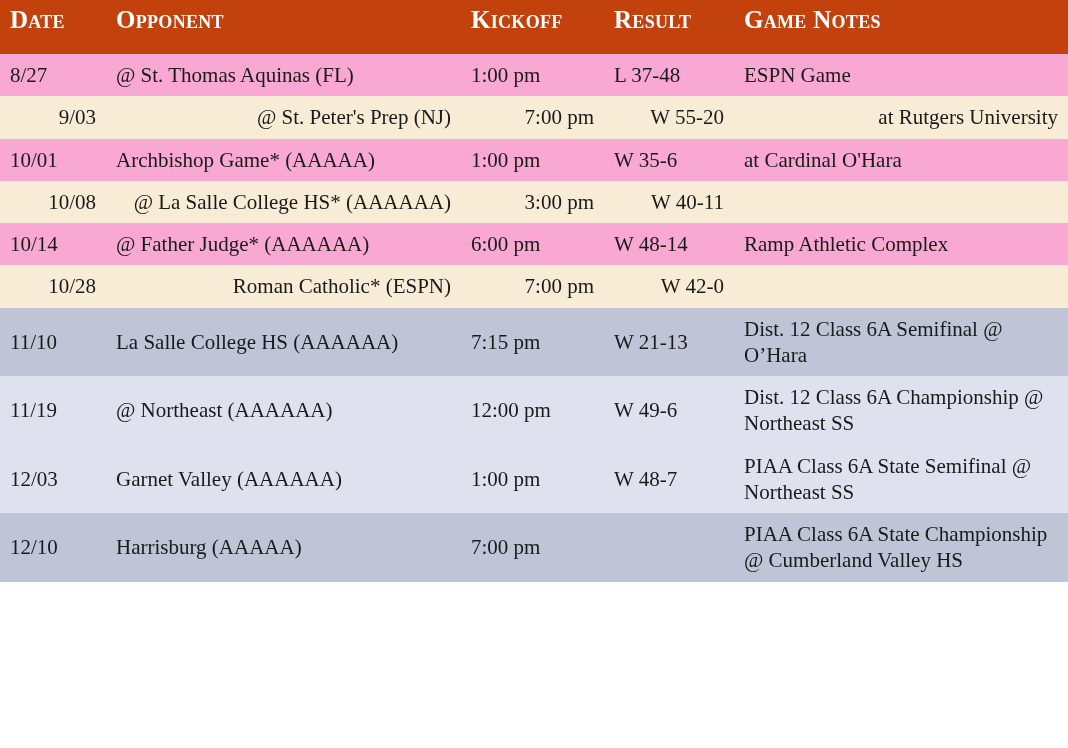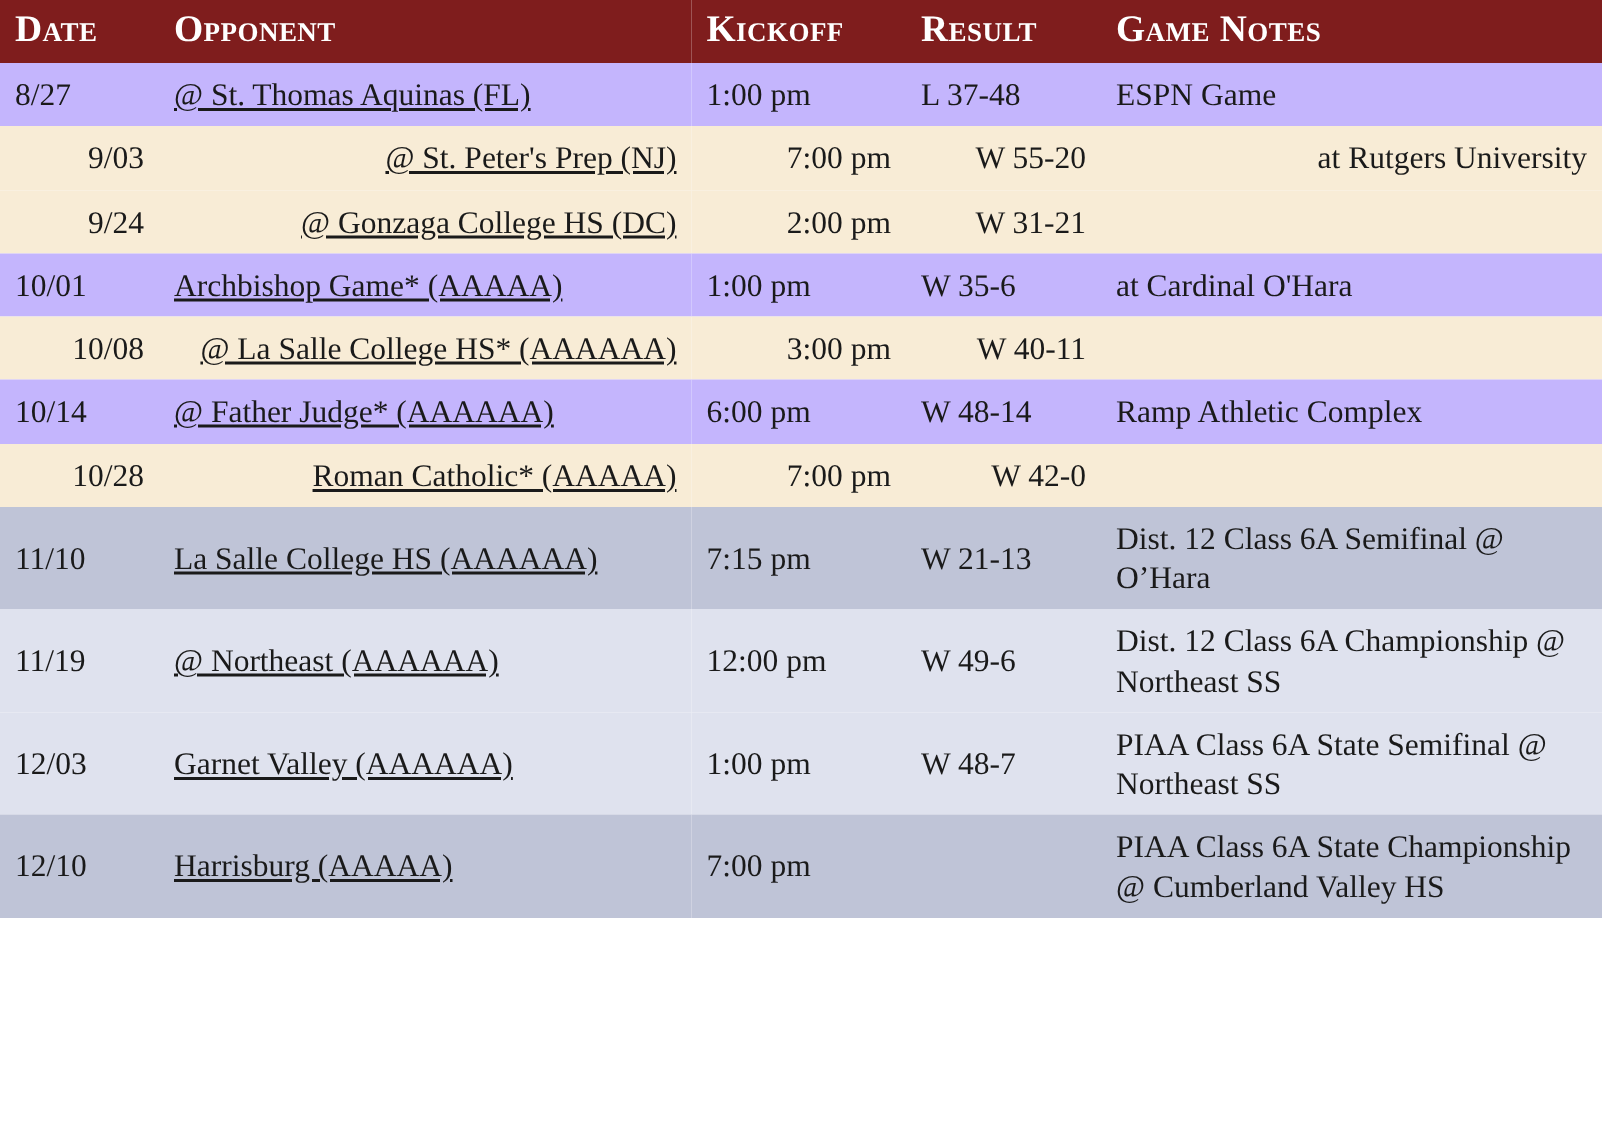--- a/index.html
+++ b/index.html
@@ -13,53 +13,52 @@
     font-family: "Liberation Serif", serif;
     color: #1a1a1a;
     overflow: hidden;
   }
   #schedule-table {
     width: 1068px;
     border-collapse: collapse;
     table-layout: fixed;
   }
   #schedule-table thead th {
-    background: #7f1d1d;
+    background: #c2410c;
     color: #ffffff;
     text-align: left;
     font-weight: bold;
     font-variant: small-caps;
     font-size: 25px;
     letter-spacing: 0.3px;
-    padding: 6px 10px 8px 10px;
+    padding: 6px 10px 20px 10px;
     vertical-align: middle;
     border: none;
   }
   #schedule-table tbody td {
     font-size: 21px;
     padding: 8px 10px;
     vertical-align: middle;
     line-height: 1.25;
     border: none;
   }
   
   col.c-date { width: 106px; }
   col.c-opp  { width: 355px; }
   col.c-kick { width: 143px; }
   col.c-res  { width: 130px; }
   col.c-notes{ width: 334px; }
 
   
-  tr.tint-a td { background: #c4b5fd; }
+  tr.tint-a td { background: #f9a8d4; }
   tr.tint-b td { background: #f8ecd6; text-align: right; }
   tr.tint-c td { background: #bfc4d7; }
   tr.tint-d td { background: #dfe2ee; }
 
   td.opponent .lnk {
-    text-decoration: underline;
     text-underline-offset: 2px;
   }
   td.date, td.kickoff, td.result, td.notes { white-space: normal; }
   td.kickoff, td.result { white-space: nowrap; }
 </style>
 </head>
 <body>
 
 <table id="schedule-table">
   <colgroup>
@@ -86,27 +85,20 @@
         <td class="result">L 37-48</td>
         <td class="notes">ESPN Game</td>
       </tr>
       <tr class="tint-b">
         <td class="date">9/03</td>
         <td class="opponent"><span class="lnk">@ St. Peter's Prep (NJ)</span></td>
         <td class="kickoff">7:00 pm</td>
         <td class="result">W 55-20</td>
         <td class="notes">at Rutgers University</td>
       </tr>
-      <tr class="tint-b">
-        <td class="date">9/24</td>
-        <td class="opponent"><span class="lnk">@ Gonzaga College HS (DC)</span></td>
-        <td class="kickoff">2:00 pm</td>
-        <td class="result">W 31-21</td>
-        <td class="notes"></td>
-      </tr>
       <tr class="tint-a">
         <td class="date">10/01</td>
         <td class="opponent"><span class="lnk">Archbishop Game* (AAAAA)</span></td>
         <td class="kickoff">1:00 pm</td>
         <td class="result">W 35-6</td>
         <td class="notes">at Cardinal O'Hara</td>
       </tr>
       <tr class="tint-b">
         <td class="date">10/08</td>
         <td class="opponent"><span class="lnk">@ La Salle College HS* (AAAAAA)</span></td>
@@ -116,21 +108,21 @@
       </tr>
       <tr class="tint-a">
         <td class="date">10/14</td>
         <td class="opponent"><span class="lnk">@ Father Judge* (AAAAAA)</span></td>
         <td class="kickoff">6:00 pm</td>
         <td class="result">W 48-14</td>
         <td class="notes">Ramp Athletic Complex</td>
       </tr>
       <tr class="tint-b">
         <td class="date">10/28</td>
-        <td class="opponent"><span class="lnk">Roman Catholic* (AAAAA)</span></td>
+        <td class="opponent"><span class="lnk">Roman Catholic* (ESPN)</span></td>
         <td class="kickoff">7:00 pm</td>
         <td class="result">W 42-0</td>
         <td class="notes"></td>
       </tr>
       <tr class="tint-c">
         <td class="date">11/10</td>
         <td class="opponent"><span class="lnk">La Salle College HS (AAAAAA)</span></td>
         <td class="kickoff">7:15 pm</td>
         <td class="result">W 21-13</td>
         <td class="notes">Dist. 12 Class 6A Semifinal @ O’Hara</td>

